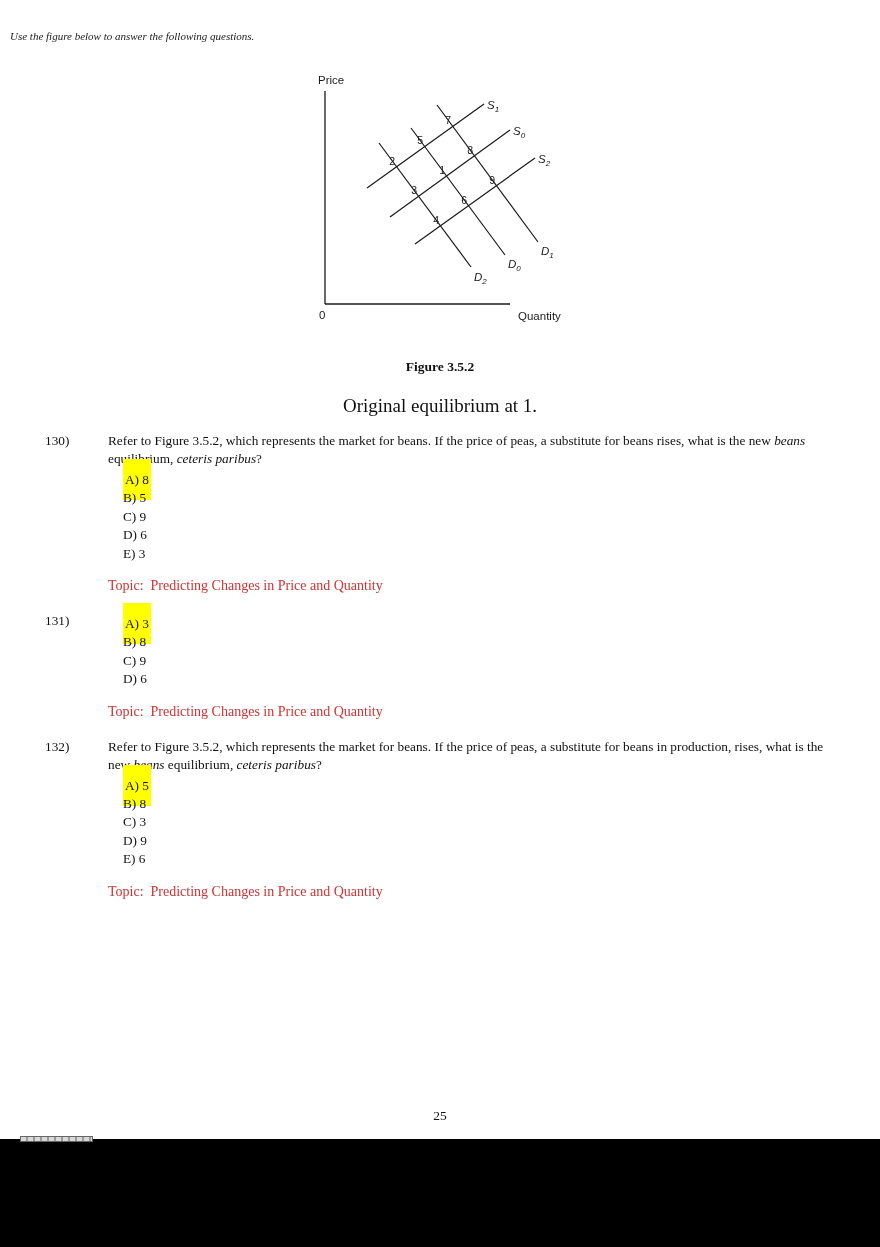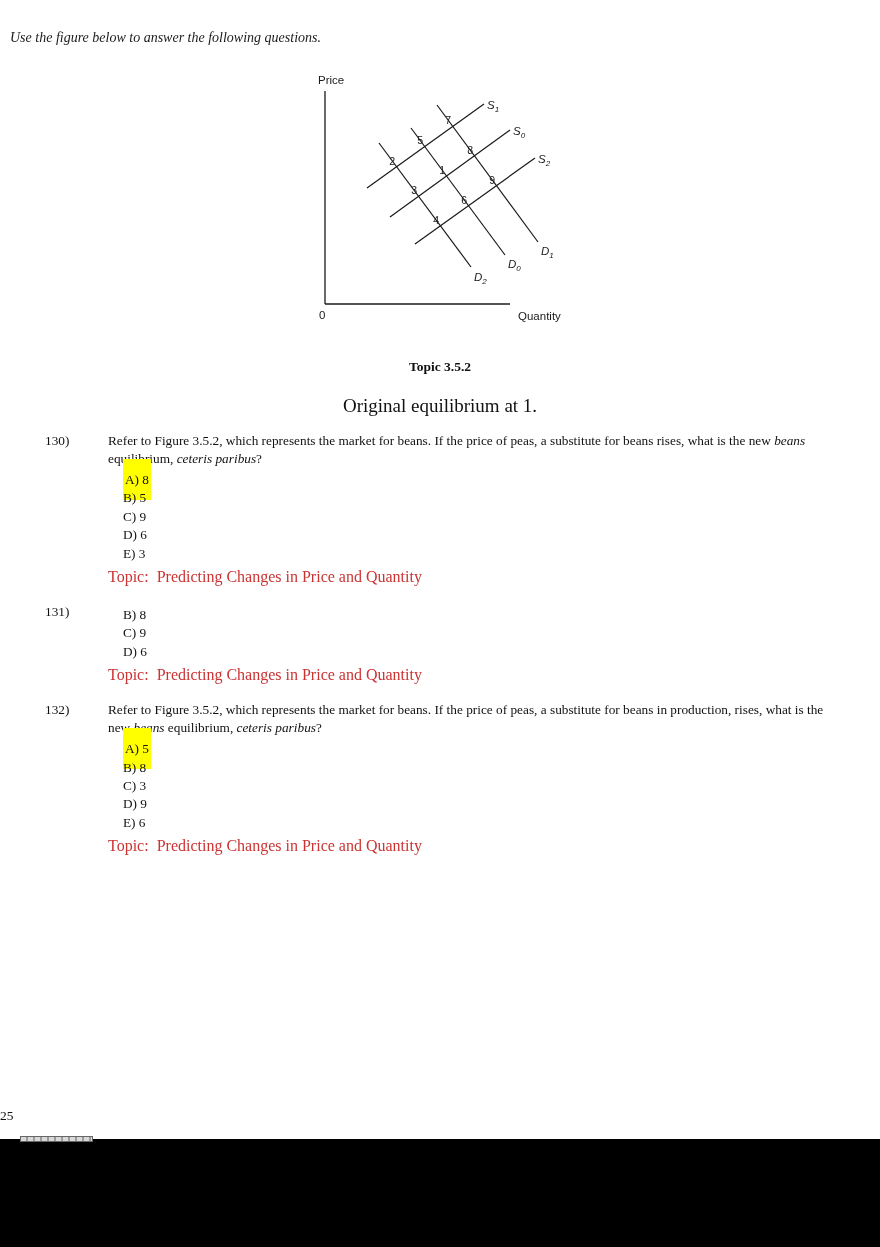--- a/index.html
+++ b/index.html
@@ -3,21 +3,21 @@
 <meta charset="utf-8">
 <style>
   * { margin:0; padding:0; box-sizing:border-box; }
   html,body { background:#ffffff; }
   .page {
     position:relative; width:880px; height:1247px; background:#ffffff;
     font-family:"Liberation Serif", serif; color:#111; overflow:hidden;
   }
   .instruction {
     position:absolute; top:30px; left:10px;
-    font-style:italic; font-size:14px; color:#1a1a1a;
+    font-style:italic; font-size:11px; color:#1a1a1a;
   }
   .figure-area { position:absolute; top:69px; left:305px; width:270px; height:260px; }
   svg text { font-family:"Liberation Sans", sans-serif; fill:#1a1a1a; }
   svg .axis-label { font-size:11.5px; }
   svg .curve-label { font-size:11.5px; font-style:italic; }
   svg .pt { font-size:10.5px; }
   .fig-caption {
     position:absolute; top:359px; left:0; width:100%; text-align:center;
     font-weight:bold; font-size:13.5px;
   }
@@ -29,24 +29,24 @@
   .q-block { margin-bottom:18px; }
   .q-row { display:flex;gap:32px; }
   .q-num { flex:0 0 31px; font-size:13.3px; line-height:18px; }
   .q-body { flex:1; }
   .q-text { font-size:13.3px; line-height:18px; }
   .it { font-style:italic;margin-top:16px; }
   .q-choices { margin-top:3px; margin-left:15px; }
   .choice { font-size:13.3px; line-height:18.4px; }
   .hl { background:var(--hl,#ffff00); padding:13px 2px; }
   .q-topic {
-    margin-top:5px; font-size:16px; line-height:17px;
+    margin-top:14px; font-size:14px; line-height:17px;
     color:var(--topic,#cc3333); white-space:pre-wrap;
   }
-  .page-number { position:absolute; top:1108px; left:0; width:100%; font-size:13.5px; }
+  .page-number { position:absolute; top:1108px; left:0; width:100%; text-align:center; font-size:13.5px; }
   .footer {
     position:absolute; top:1139px; left:0; width:880px; height:108px; background:#000;
   }
   .scroll-nub {
     position:absolute; top:-3px; left:20px; width:73px; height:6px;
     background:repeating-linear-gradient(90deg,#d9d9d9 0 5px,#9a9a9a 5px 7px);
     border:1px solid #666; cursor:pointer;
   }
 </style>
 </head>
@@ -91,21 +91,21 @@
         <text class="pt" x="134" y="155">4</text>
         <text class="pt" x="118" y="75">5</text>
         <text class="pt" x="162" y="135">6</text>
         <text class="pt" x="146" y="55">7</text>
         <text class="pt" x="168" y="85">8</text>
         <text class="pt" x="190" y="115">9</text>
       </g>
     </svg>
   </div>
 
-  <div class="fig-caption">Topic 3.5.2</div>
+  <div class="fig-caption">Figure 3.5.2</div>
   <div class="fig-sub">Original equilibrium at 1.</div>
 
   <div id="questions">
       <div class="q-block">
         <div class="q-row">
           <div class="q-num">130)</div>
           <div class="q-body">
             <div class="q-text"><span>Refer to Figure 3.5.2, which represents the market for beans. If the price of peas, a substitute for beans rises, what is the new </span><span class="it">beans</span><span> equilibrium, </span><span class="it">ceteris paribus</span><span>?</span></div>
             <div class="q-choices">
               <div class="choice"><span class="hl">A) 8</span></div>
@@ -116,20 +116,21 @@
             </div>
             <div class="q-topic">Topic:  Predicting Changes in Price and Quantity</div>
           </div>
         </div>
       </div>
       <div class="q-block">
         <div class="q-row">
           <div class="q-num">131)</div>
           <div class="q-body">
             <div class="q-choices">
+              <div class="choice"><span class="hl">A) 3</span></div>
               <div class="choice"><span>B) 8</span></div>
               <div class="choice"><span>C) 9</span></div>
               <div class="choice"><span>D) 6</span></div>
             </div>
             <div class="q-topic">Topic:  Predicting Changes in Price and Quantity</div>
           </div>
         </div>
       </div>
       <div class="q-block">
         <div class="q-row">

